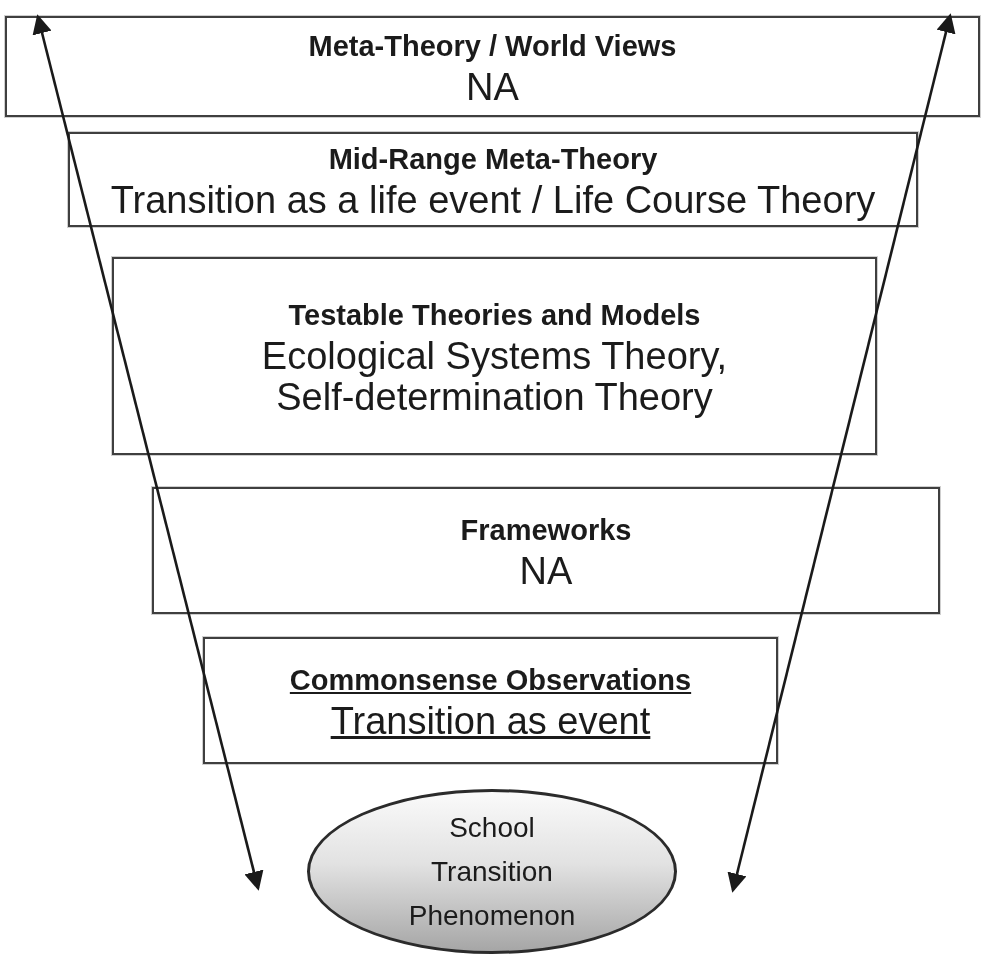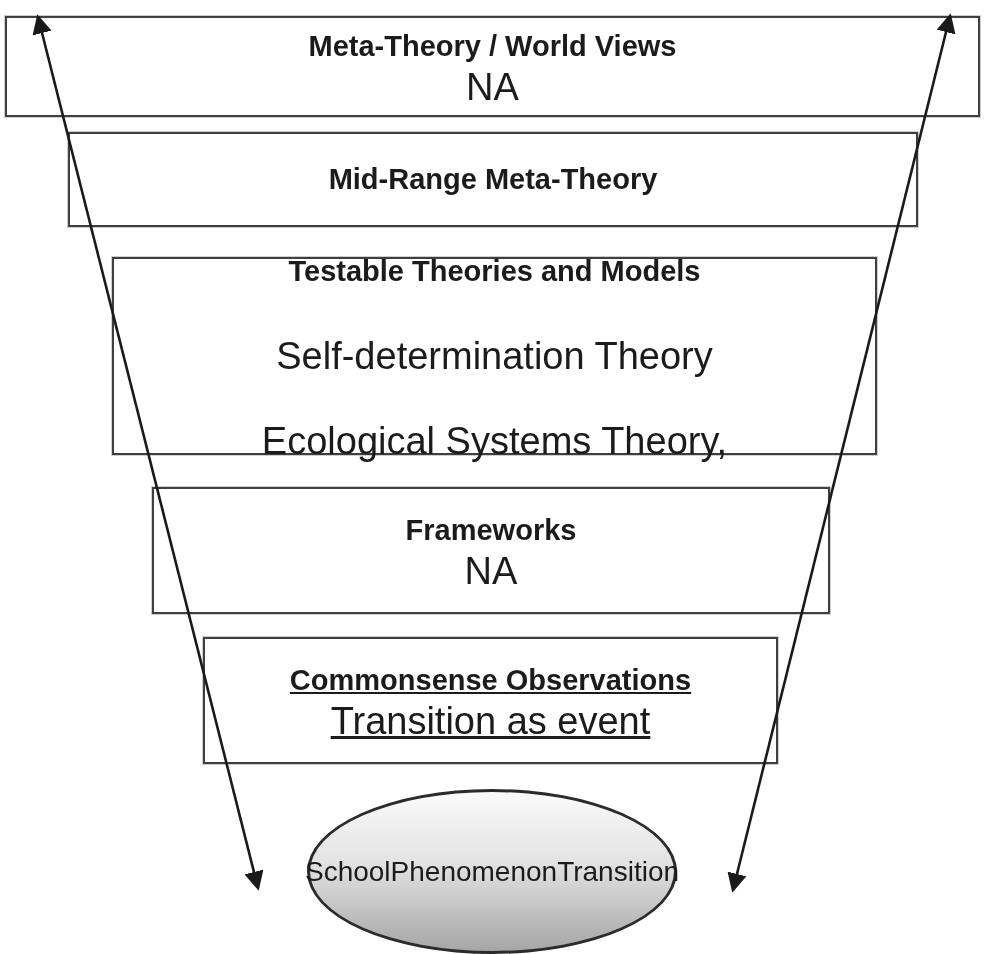--- a/index.html
+++ b/index.html
@@ -49,20 +49,21 @@
     width: 370px;
     height: 165px;
     box-sizing: border-box;
     border: 3px solid var(--ellipse-border, #2b2b2b);
     border-radius: 50%;
     background: linear-gradient(to bottom,
       var(--ellipse-top, #fafafa) 0%,
       #e2e2e2 45%,
       var(--ellipse-bottom, #a6a6a6) 100%);
     display: flex;
+    flex-direction: column;
     justify-content: center;
     align-items: center;
     text-align: left;
     z-index: 1;
   }
   .ellipse-line {
     font-size: 28px;
     line-height: 44px;
     white-space: nowrap;
   }
@@ -81,42 +82,43 @@
 
 <div class="stage">
 
   <div class="level-box" style="left:5px; top:9px; width:975px; height:101px;">
     <div class="level-title">Meta-Theory / World Views</div>
     <div class="level-line">NA</div>
   </div>
 
   <div class="level-box" style="left:68px; top:125px; width:850px; height:95px;">
     <div class="level-title">Mid-Range Meta-Theory</div>
+    <div class="level-line">Transition as a life event / Life Course Theory</div>
   </div>
 
-  <div class="level-box" style="left:112px; top:250px; width:765px; height:198px;gap:44px;">
+  <div class="level-box" style="left:112px; top:250px; width:765px; height:198px;">
     <div class="level-title">Testable Theories and Models</div>
+    <div class="level-line">Ecological Systems Theory,</div>
     <div class="level-line">Self-determination Theory</div>
-    <div class="level-line">Ecological Systems Theory,</div>
   </div>
 
-  <div class="level-box" style="left:152px; top:480px; width:678px; height:127px;">
+  <div class="level-box" style="left:152px; top:480px; width:788px; height:127px;">
     <div class="level-title">Frameworks</div>
     <div class="level-line">NA</div>
   </div>
 
   <div class="level-box" style="left:203px; top:630px; width:575px; height:127px;text-decoration:underline;">
     <div class="level-title">Commonsense Observations</div>
     <div class="level-line">Transition as event</div>
   </div>
 
   <div class="phenomenon-ellipse">
     <div class="ellipse-line">School</div>
+    <div class="ellipse-line">Transition</div>
     <div class="ellipse-line">Phenomenon</div>
-    <div class="ellipse-line">Transition</div>
   </div>
 
   <svg class="arrows-overlay" viewBox="0 0 986 954">
     <defs>
       <marker id="arrowhead" viewBox="0 0 10 10" refX="8.5" refY="5" markerWidth="7.5" markerHeight="7.5" orient="auto-start-reverse">
         <path d="M0,0 L10,5 L0,10 z" fill="#1a1a1a"></path>
       </marker>
     </defs>
     <line x1="38" y1="10" x2="258" y2="881" stroke="#1a1a1a" stroke-width="2.6" marker-start="url(#arrowhead)" marker-end="url(#arrowhead)"></line>
     <line x1="950" y1="9" x2="733" y2="883" stroke="#1a1a1a" stroke-width="2.6" marker-start="url(#arrowhead)" marker-end="url(#arrowhead)"></line>

